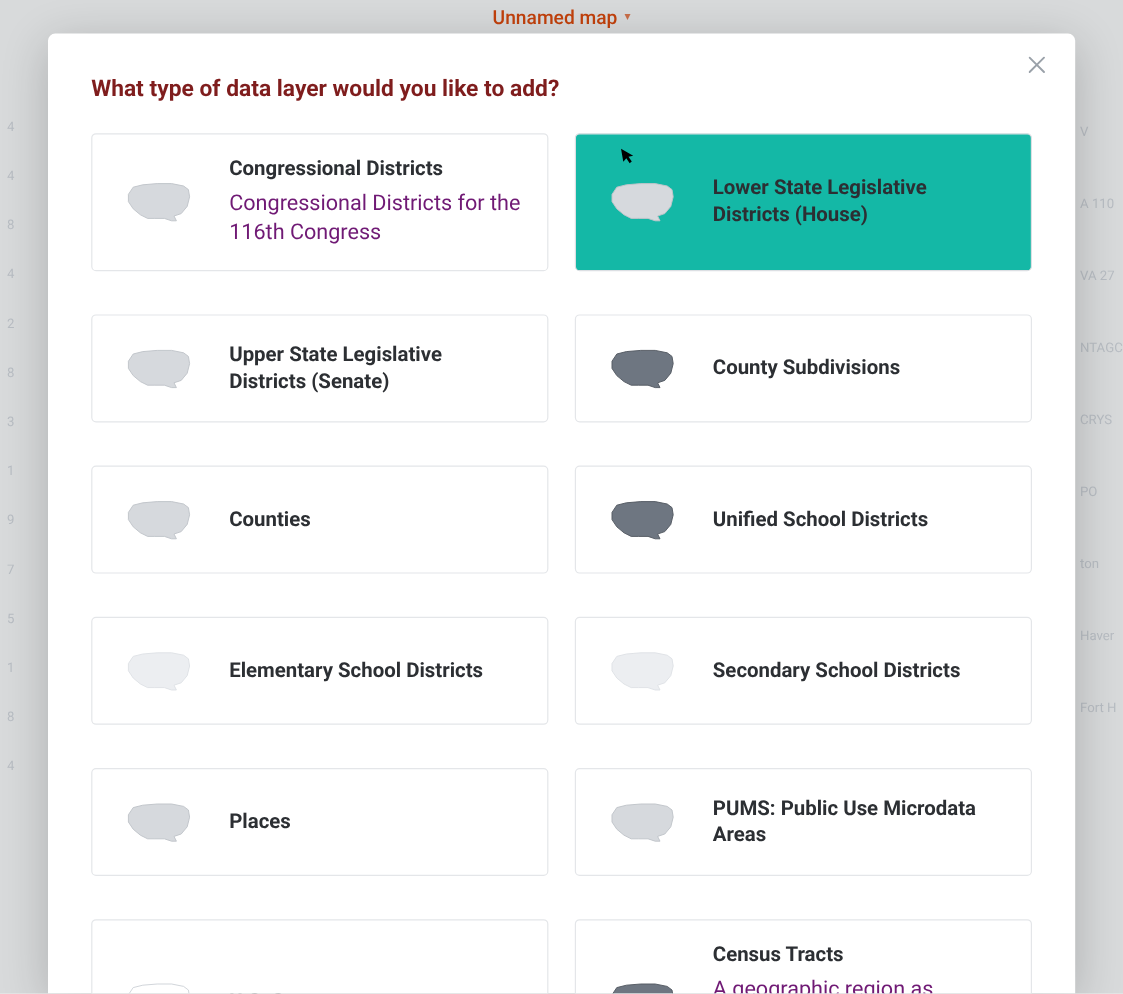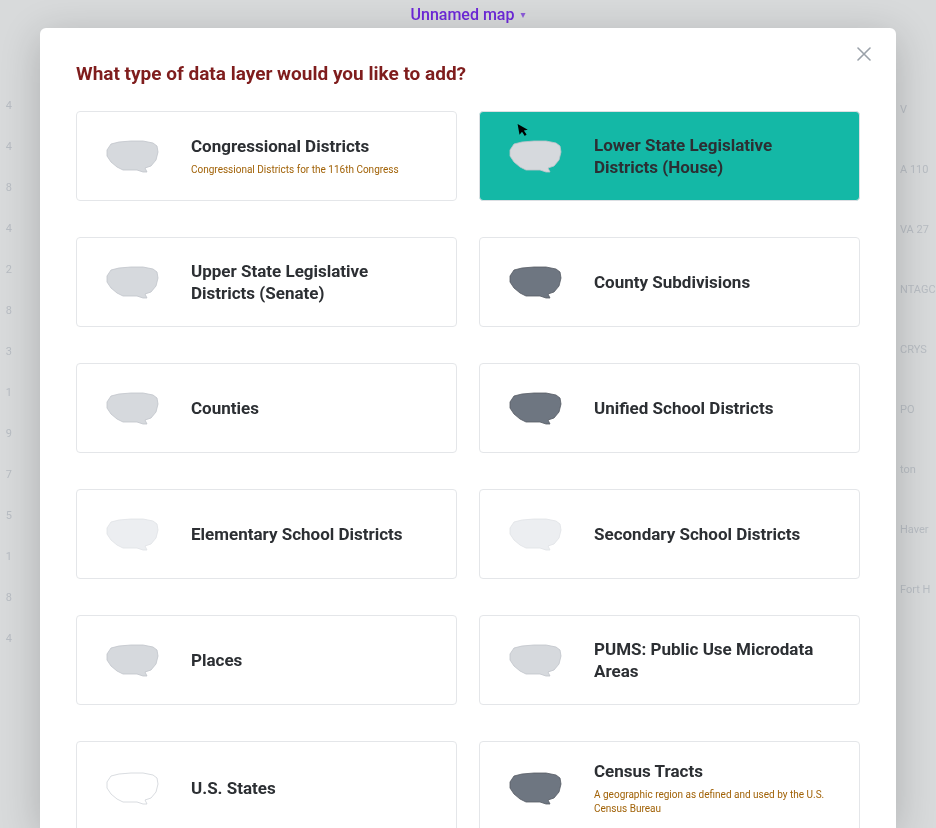--- a/index.html
+++ b/index.html
@@ -18,21 +18,21 @@
     }
     .map-title-bar {
       position: absolute;
       top: 0;
       left: 0;
       right: 0;
       height: 28px;
       display: flex;
       align-items: center;
       justify-content: center;
-      color: #6d28d9;
+      color: #c2410c;
       font-size: 16px;
       font-weight: 500;
       gap: 6px;
     }
     .map-title-bar .chevron {
       font-size: 10px;
       opacity: 0.7;
     }
     
     .bg-labels {
@@ -127,22 +127,22 @@
     }
     .thumb svg { width: 60px; height: 40px; }
     .card-text { flex: 1; }
     .card-title {
       font-size: 17px;
       font-weight: 700;
       color: #2c2f33;
       line-height: 1.3;
     }
     .card-desc {
-      font-size: 10px;
-      color: #a16207;
+      font-size: 18px;
+      color: #701a75;
       line-height: 1.35;
       margin-top: 6px;
     }
 
     .cursor-pointer {
       position: absolute;
       top: 94px;
       left: 478px;
       font-size: 14px;
       color: #000;

